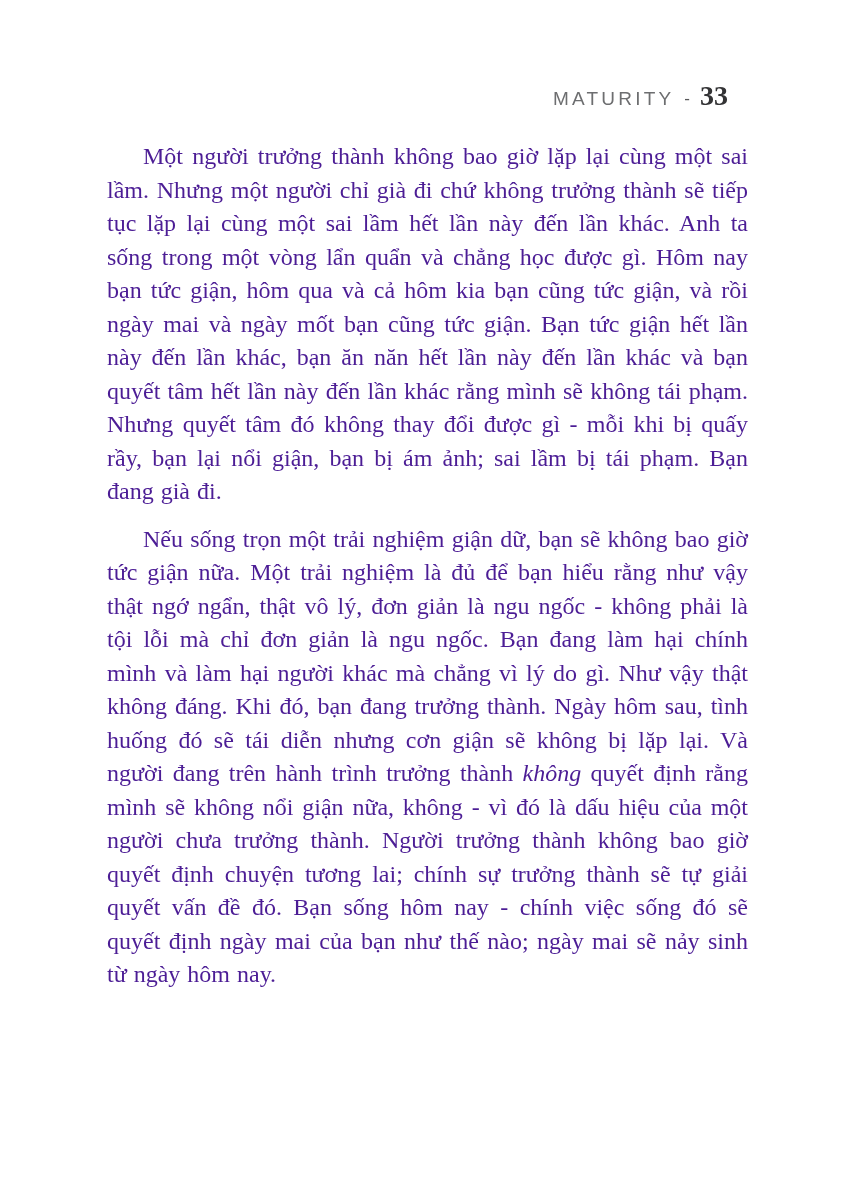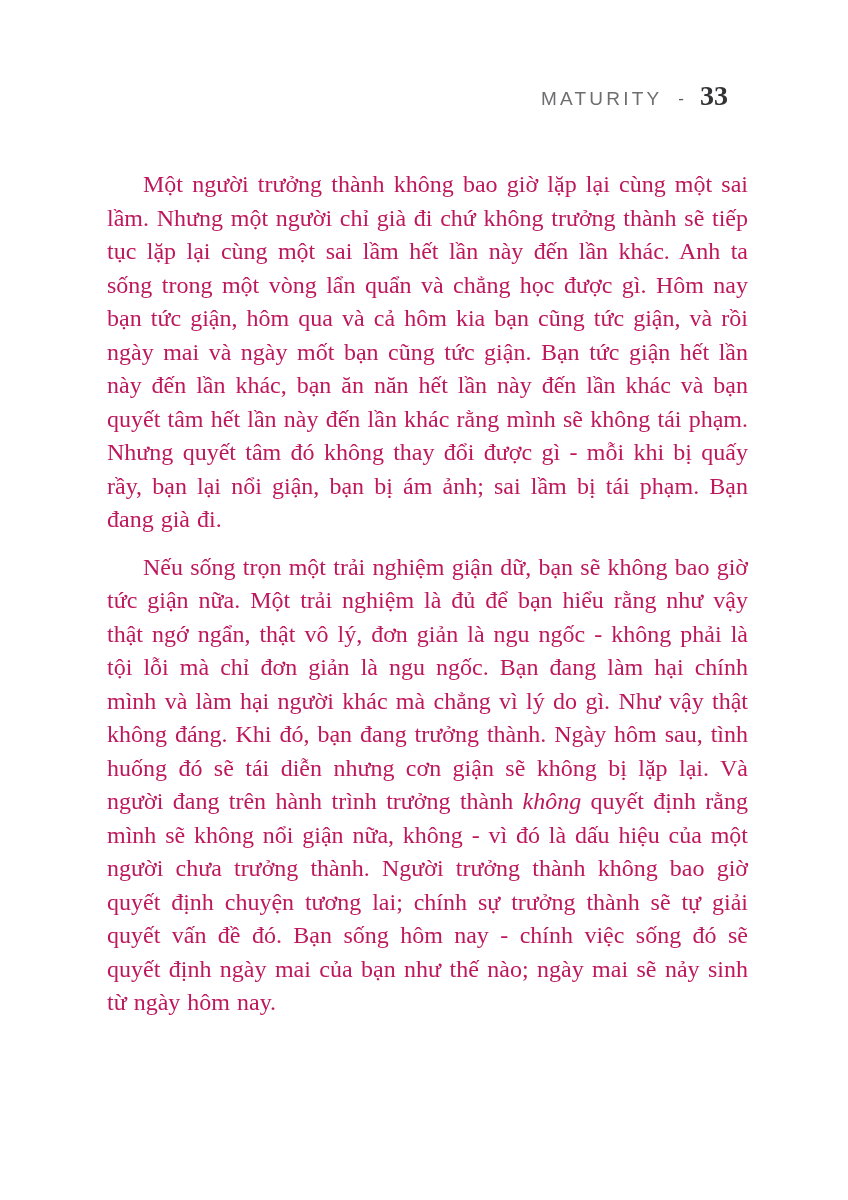--- a/index.html
+++ b/index.html
@@ -14,21 +14,21 @@
     background: #ffffff;
     overflow: hidden;
     font-family: "Liberation Serif", "DejaVu Serif", serif;
   }
   .page-header {
     position: absolute;
     top: 80px;
     right: 120px;
     display: flex;
     align-items: baseline;
-    gap: 16px;
+    gap: 10px;
     user-select: none;
   }
   .running-title {
     font-family: "Liberation Sans", sans-serif;
     font-size: 19px;
     font-weight: 500;
     letter-spacing: 3.2px;
     color: #6d6e70;
   }
   .header-separator {
@@ -40,23 +40,23 @@
   }
   .page-number {
     font-family: "Liberation Serif", "DejaVu Serif", serif;
     font-size: 28px;
     font-weight: 600;
     color: #333335;
   }
   .body-text {
     position: absolute;
     left: 107px;
-    top: 168px;
+    top: 140px;
     width: 641px;
-    color: #be185d;
+    color: #4c1d95;
     text-align: justify;
     text-justify: inter-word;
   }
   .body-text p {
     margin: 0 0 14px 0;
     font-size: 24px;
     line-height: 33.5px;
     text-indent: 36px;
     word-spacing: 1px;
   }

